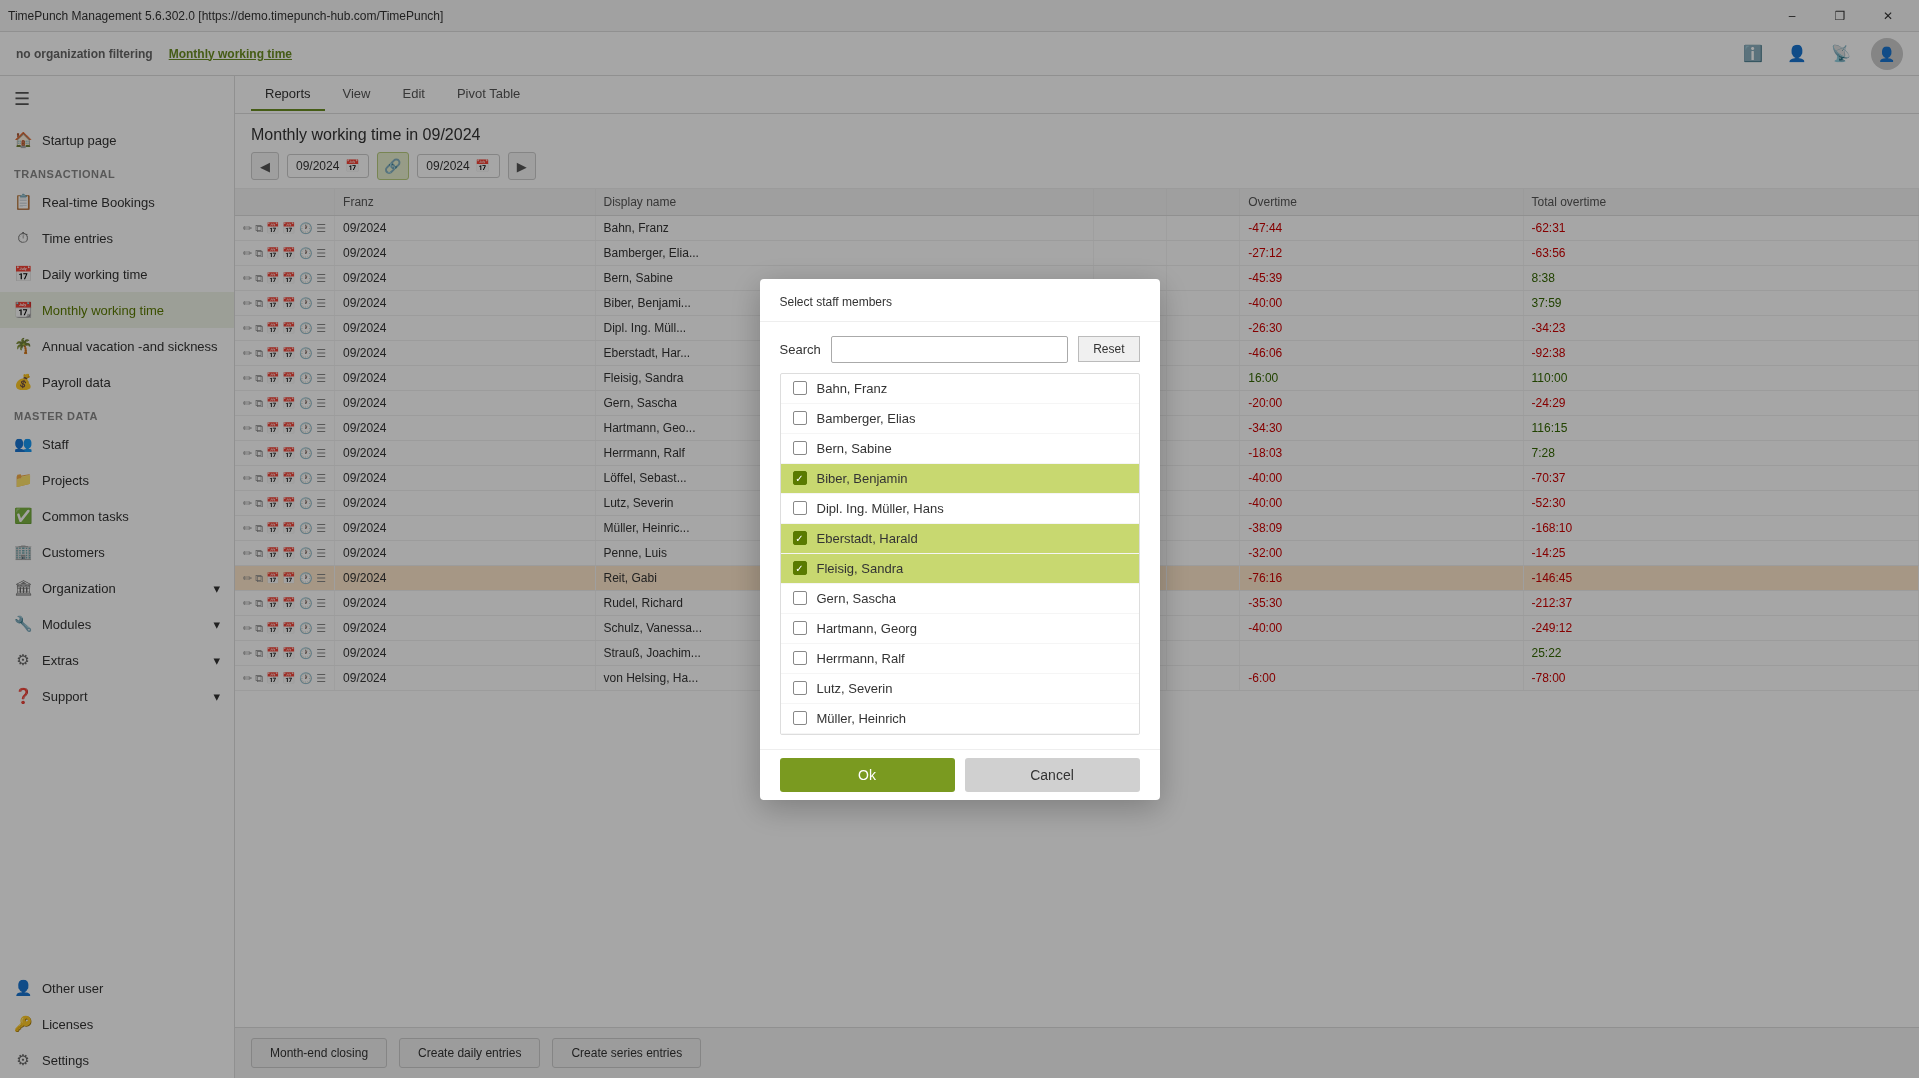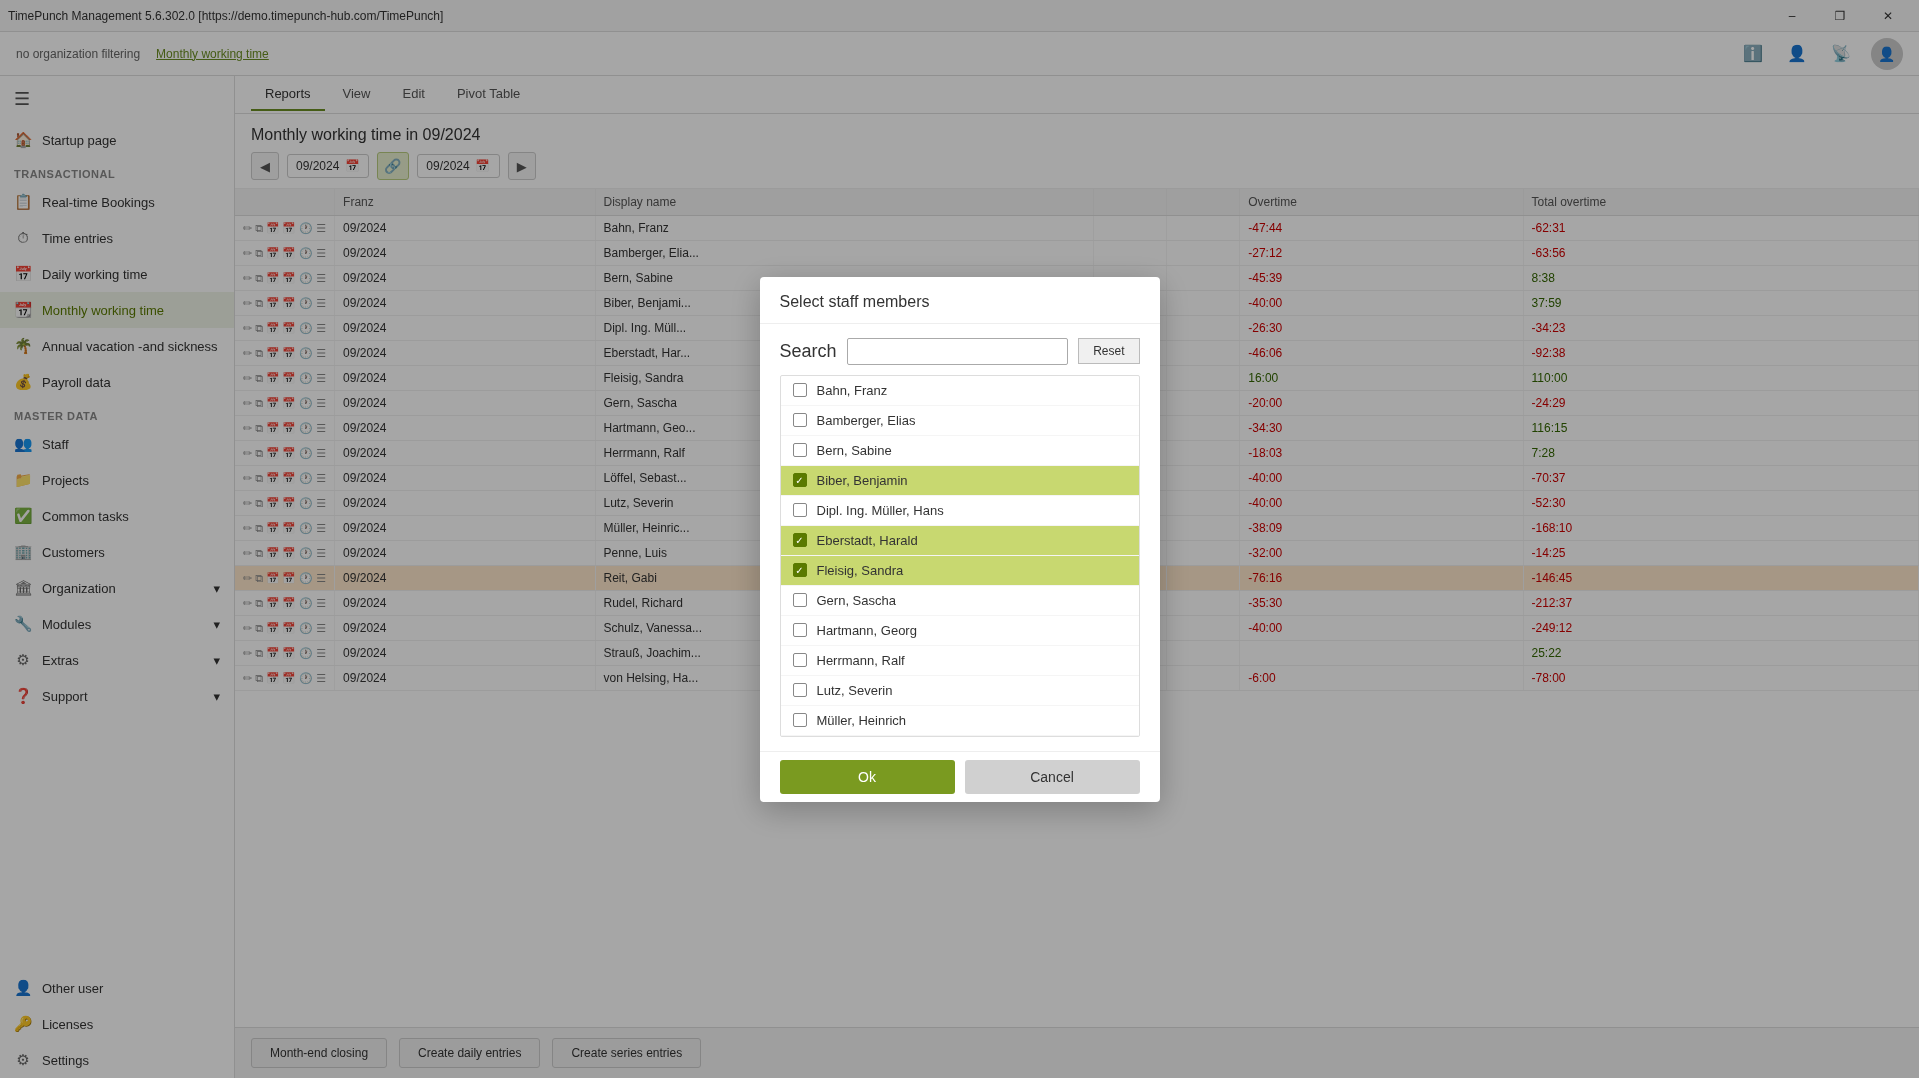--- a/index.html
+++ b/index.html
@@ -27,20 +27,21 @@
 
     
     .topbar {
       background: #fff;
       height: 44px;
       display: flex;
       align-items: center;
       padding: 0 16px;
       border-bottom: 1px solid #ddd;
       justify-content: space-between;
+      font-weight: bold;
     }
     .topbar-left { display: flex; align-items: center; gap: 16px; font-size: 12px; color: #666; }
     .topbar-link { color: #6b8e23; text-decoration: underline; cursor: pointer; }
     .topbar-right { display: flex; align-items: center; gap: 16px; }
     .topbar-icon { width: 28px; height: 28px; display: flex; align-items: center; justify-content: center; cursor: pointer; color: #555; font-size: 16px; }
     .avatar { width: 32px; height: 32px; border-radius: 50%; background: #ccc; overflow: hidden; display: flex; align-items: center; justify-content: center; font-size: 14px; color: #666; }
 
     
     .main-layout { display: flex; height: calc(1078px - 32px - 44px); }
 
@@ -206,28 +207,28 @@
       background: #fff;
       border-radius: 4px;
       box-shadow: 0 8px 32px rgba(0,0,0,0.25);
       width: 400px;
       max-height: 620px;
       display: flex;
       flex-direction: column;
     }
     .modal-header {
       padding: 16px 20px 12px;
-      font-size: 16px;
+      font-size: 12px;
       font-weight: 500;
       color: #333;
       border-bottom: 1px solid #eee;
     }
     .modal-body { padding: 14px 20px; flex: 1; display: flex; flex-direction: column; gap: 10px; overflow: hidden; }
     .modal-search-row { display: flex; align-items: center; gap: 10px; }
-    .modal-search-label { font-size: 18px; color: #333; white-space: nowrap; }
+    .modal-search-label { font-size: 13px; color: #333; white-space: nowrap; }
     .modal-search-input {
       flex: 1;
       border: 1px solid #aaa;
       border-radius: 2px;
       padding: 5px 8px;
       font-size: 13px;
       outline: none;
     }
     .modal-reset-btn {
       padding: 5px 14px;

